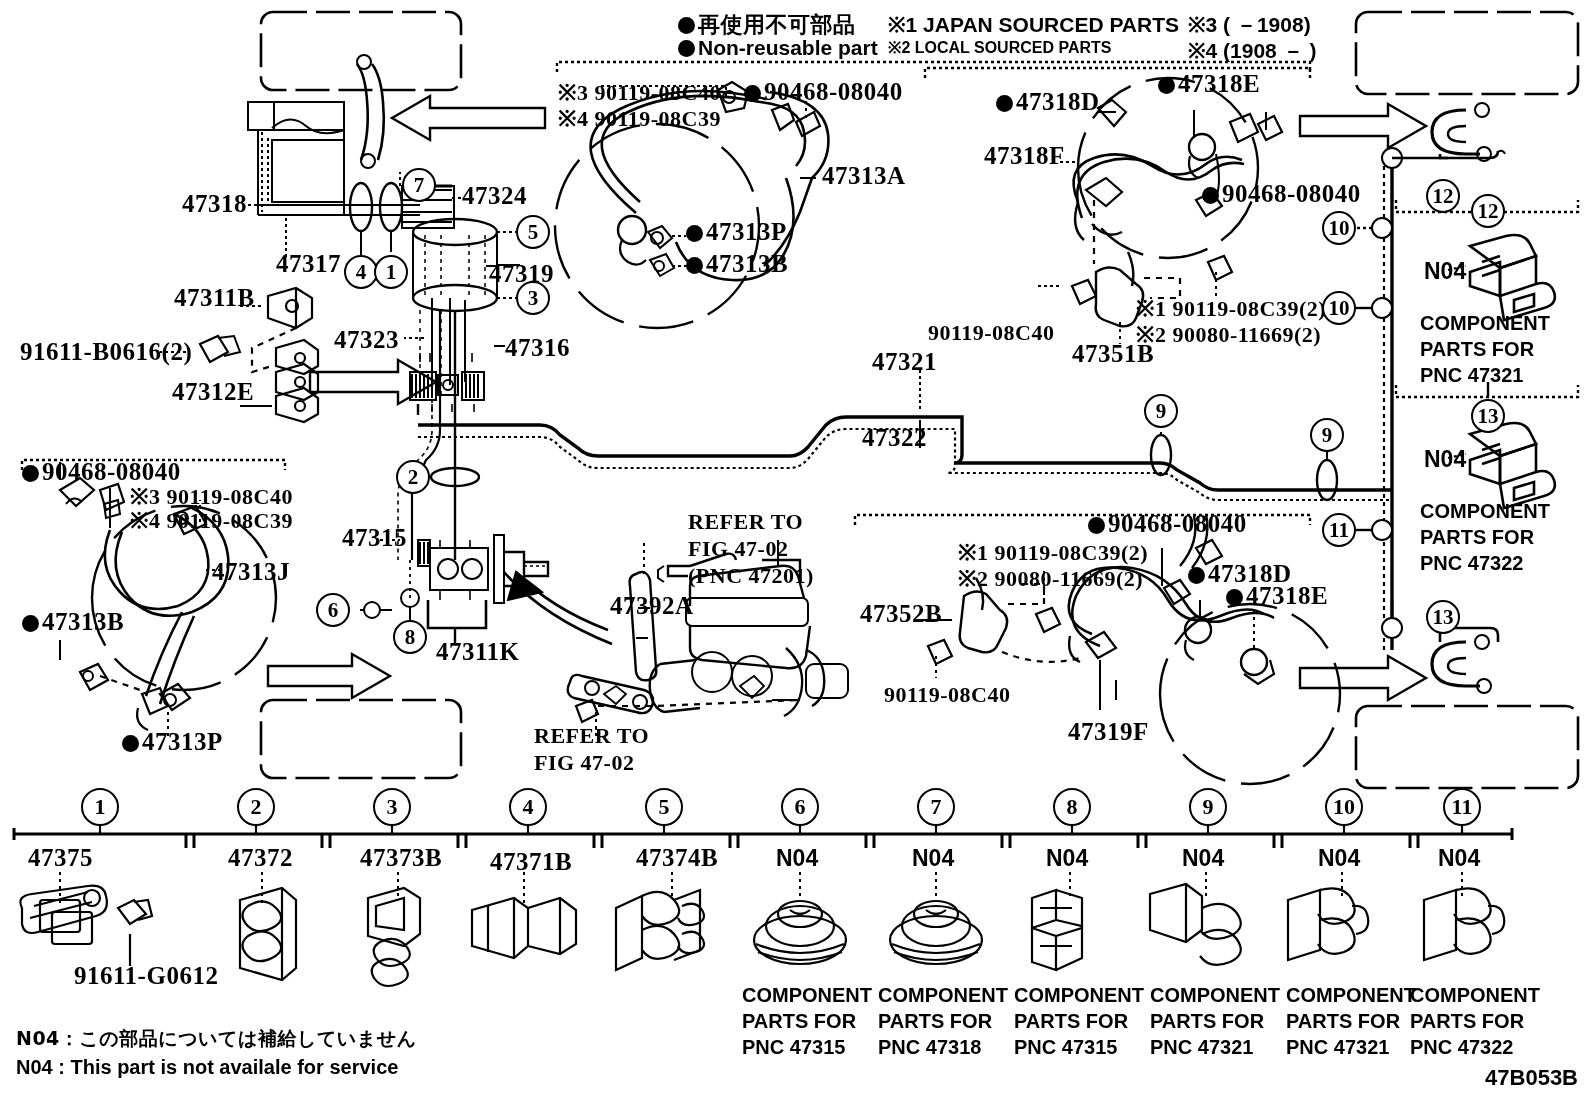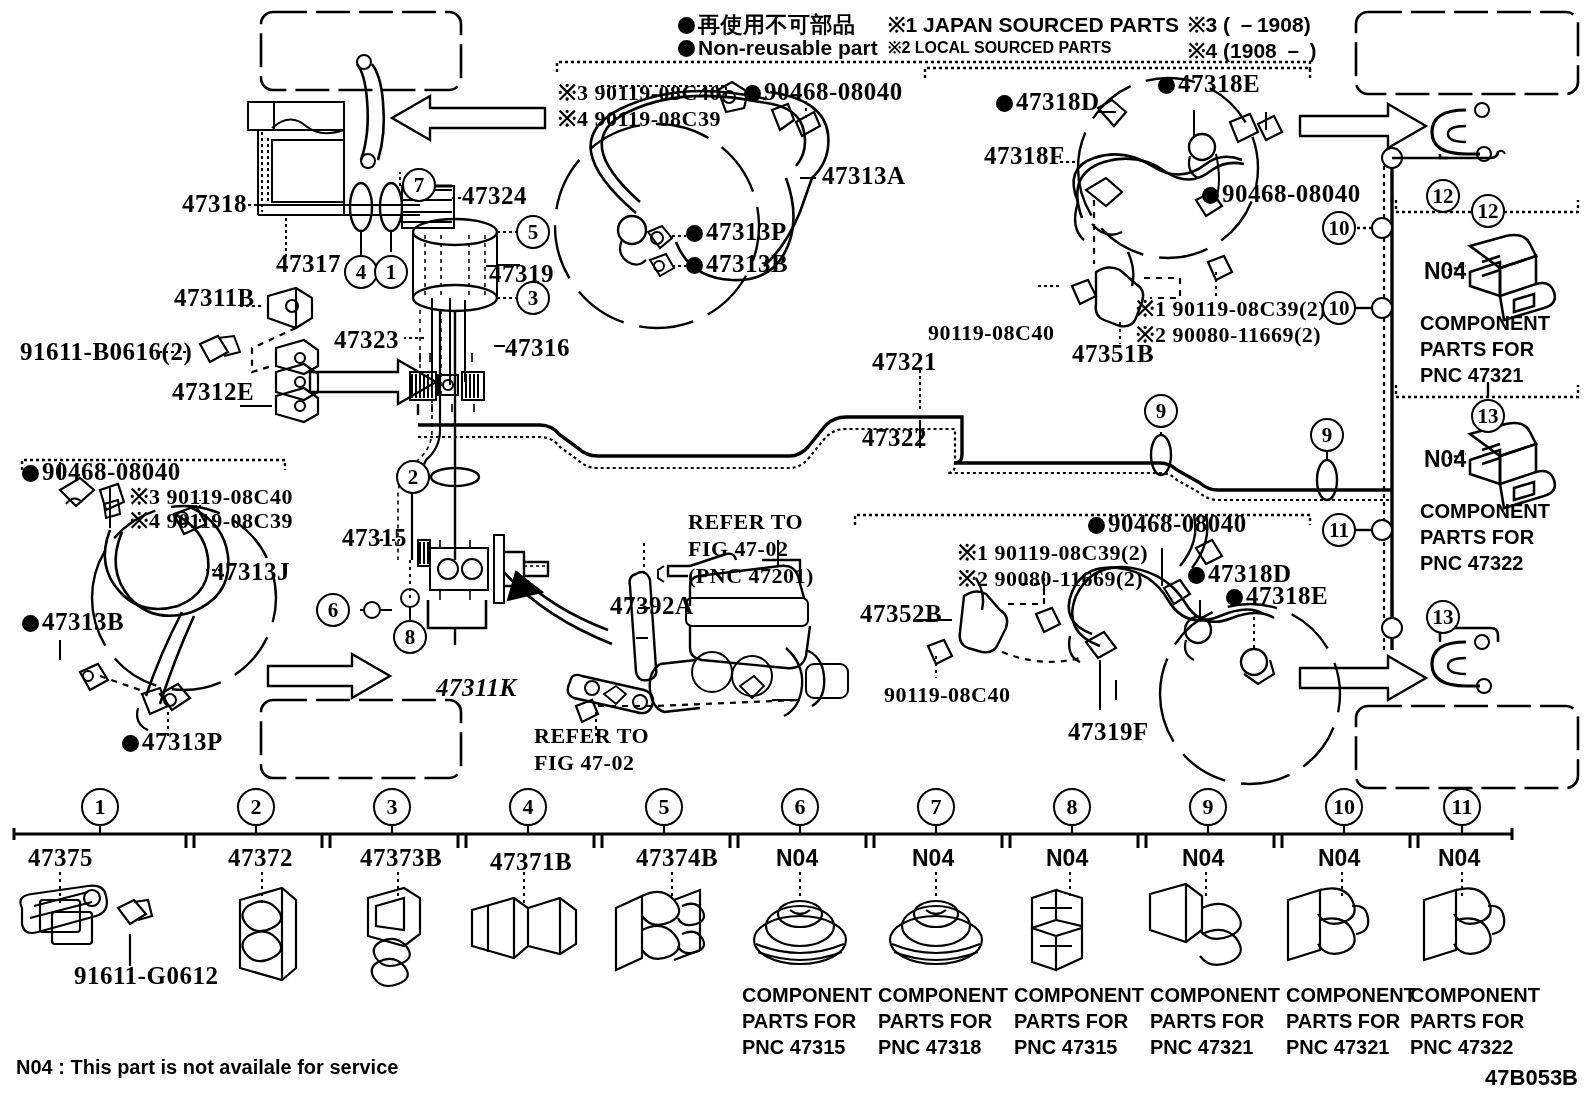--- a/index.html
+++ b/index.html
@@ -589,21 +589,21 @@
   <div class="lbl pn-s" style="left:130px; top:504px;">※4 90119-08C39</div>
   <div class="lbl pn" style="left:212px; top:558px;">47313J</div>
   <div class="lbl pn" style="left:22px; top:608px;">
     <span class="bullet"></span><span>47313B</span>
   </div>
   <div class="lbl pn" style="left:122px; top:728px;">
     <span class="bullet"></span><span>47313P</span>
   </div>
 
   <div class="lbl pn" style="left:342px; top:524px;">47315</div>
-  <div class="lbl pn" style="left:436px; top:674px;font-style:italic;">47311K</div>
+  <div class="lbl pn" style="left:436px; top:638px;">47311K</div>
   <div class="lbl pn" style="left:610px; top:556px;margin-top:36px;">47392A</div>
   <div class="lbl pn-s" style="left:688px; top:508px; line-height:27px;">
     <div>REFER TO</div>
     <div>FIG 47-02</div>
     <div>(PNC 47201)</div>
   </div>
   <div class="lbl pn-s" style="left:534px; top:722px; line-height:27px;">
     <div>REFER TO</div>
     <div>FIG 47-02</div>
   </div>
@@ -722,16 +722,17 @@
     <div>COMPONENT</div>
     <div>PARTS FOR</div>
     <div>PNC 47321</div>
   </div>
   <div class="lbl-sans cp" style="left:1410px; top:982px;">
     <div>COMPONENT</div>
     <div>PARTS FOR</div>
     <div>PNC 47322</div>
   </div>
 
+  <div class="lbl jp-s" style="left:16px; top:1026px;">N04：この部品については補給していません</div>
   <div class="lbl-sans" style="left:16px; top:1056px; font-size:20px;">N04 :  This part is not availale for service</div>
 
   <div class="diagid">47B053B</div>
 </div>
 
 </body></html>

